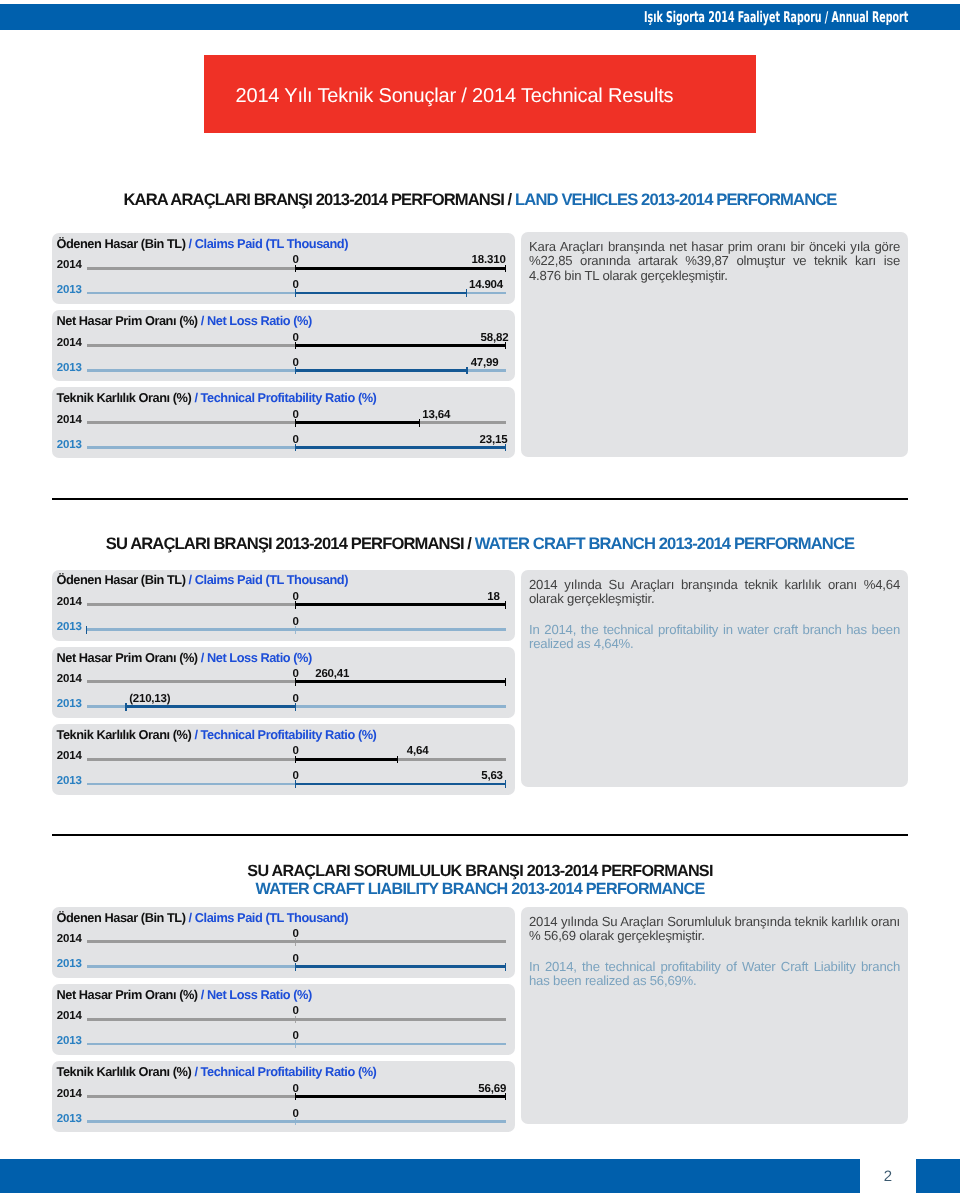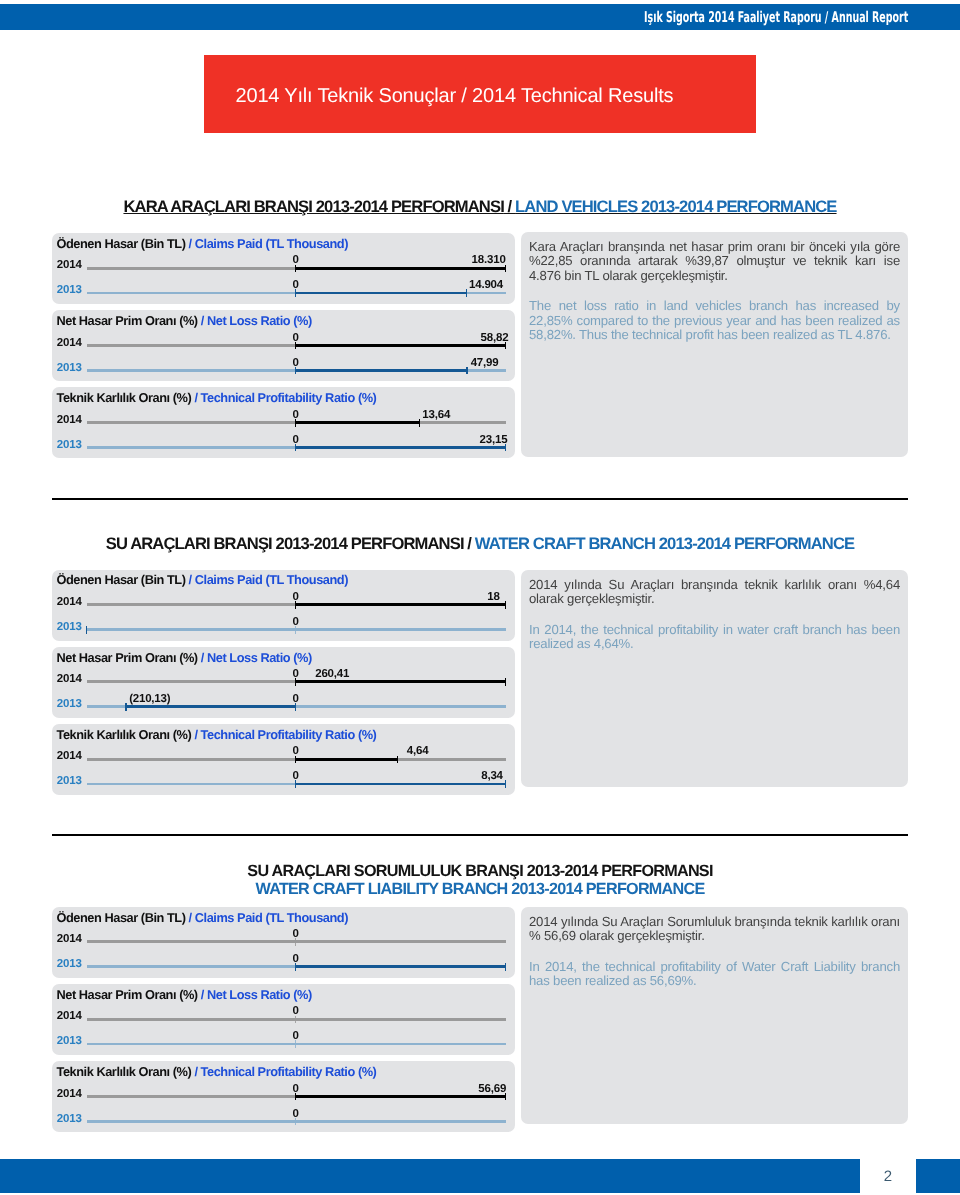--- a/index.html
+++ b/index.html
@@ -63,21 +63,21 @@
 
   <div class="topbar">
     <div class="topbar-label">Işık Sigorta 2014 Faaliyet Raporu / Annual Report</div>
   </div>
 
   <div class="redbox">
     <div class="redbox-text">2014 Yılı Teknik Sonuçlar / 2014 Technical Results</div>
   </div>
 
   <div id="sections">
-      <div class="sechead" style="top: 197px; line-height: 19px; text-decoration: underline;"><span>KARA ARAÇLARI BRANŞI 2013-2014 PERFORMANSI</span><span> / </span><span class="en">LAND  VEHICLES 2013-2014 PERFORMANCE</span></div>
+      <div class="sechead" style="top: 190px; line-height: 19px;"><span>KARA ARAÇLARI BRANŞI 2013-2014 PERFORMANSI</span><span> / </span><span class="en">LAND  VEHICLES 2013-2014 PERFORMANCE</span></div>
       <div class="card" style="left: 52px; top: 232.9px; width: 463px; height: 71.2px;">
         <div class="card-title"><span>Ödenen Hasar (Bin TL)</span> <span class="en">/ Claims Paid (TL Thousand)</span></div>
         <div class="year cur" style="left: 4.8px; top: 26.6px; line-height: 13px;">2014</div>
         <div class="track" style="left: 34.5px; top: 33.8px; width: 419.5px; background: rgb(154, 154, 154);"></div>
         <div class="bar" style="left: 243.6px; top: 33.8px; width: 210px; background: rgb(0, 0, 0);"></div>
         <div class="tick" style="left: 242.85px; top: 31.7px; height: 7.6px; background: rgb(0, 0, 0); opacity: 1;"></div>
         <div class="tick" style="left: 452.85px; top: 31.7px; height: 7.6px; background: rgb(0, 0, 0);"></div>
         <div class="zlabel" style="left: 223.6px; top: 21.6px; width: 40px; text-align: center; line-height: 13px;">0</div>
         <div class="vlabel" style="left: 293.6px; top: 21.6px; width: 160px; text-align: right; line-height: 13px;">18.310</div>
         <div class="year prev" style="left: 4.8px; top: 51.5px; line-height: 13px;">2013</div>
@@ -117,21 +117,20 @@
         <div class="year prev" style="left: 4.8px; top: 51.5px; line-height: 13px;">2013</div>
         <div class="track" style="left: 34.5px; top: 58.7px; width: 419.5px; background: rgb(141, 178, 207);"></div>
         <div class="bar" style="left: 243.6px; top: 58.7px; width: 210px; background: rgb(20, 88, 148);"></div>
         <div class="tick" style="left: 242.85px; top: 56.6px; height: 7.6px; background: rgb(20, 88, 148); opacity: 1;"></div>
         <div class="tick" style="left: 452.85px; top: 56.6px; height: 7.6px; background: rgb(20, 88, 148);"></div>
         <div class="zlabel" style="left: 223.6px; top: 46.5px; width: 40px; text-align: center; line-height: 13px;">0</div>
         <div class="vlabel" style="left: 295.4px; top: 46.5px; width: 160px; text-align: right; line-height: 13px;">23,15</div>
       </div>
       <div class="panel" style="left: 521px; top: 232px; width: 387px; height: 225px;">
         <div class="panel-p tr" style="left: 8px; top: 8px; width: 371px;">Kara Araçları branşında net hasar prim oranı bir önceki yıla göre %22,85 oranında artarak %39,87 olmuştur ve teknik karı ise 4.876 bin TL olarak gerçekleşmiştir.</div>
-        <div class="panel-p en" style="left: 8px; top: 67.4px; width: 371px;">The net loss ratio in land vehicles branch has increased by 22,85% compared to the previous year and has been realized as 58,82%. Thus the  technical profit has been realized as TL 4.876.</div>
       </div>
       <div class="rule" style="left: 52px; top: 498px; width: 856px;"></div>
       <div class="sechead" style="top: 534px; line-height: 19px;"><span>SU ARAÇLARI BRANŞI 2013-2014 PERFORMANSI</span><span> / </span><span class="en">WATER CRAFT BRANCH 2013-2014 PERFORMANCE</span></div>
       <div class="card" style="left: 52px; top: 569.5px; width: 463px; height: 71.2px;">
         <div class="card-title"><span>Ödenen Hasar (Bin TL)</span> <span class="en">/ Claims Paid (TL Thousand)</span></div>
         <div class="year cur" style="left: 4.8px; top: 26.6px; line-height: 13px;">2014</div>
         <div class="track" style="left: 34.5px; top: 33.8px; width: 419.5px; background: rgb(154, 154, 154);"></div>
         <div class="bar" style="left: 243.6px; top: 33.8px; width: 210px; background: rgb(0, 0, 0);"></div>
         <div class="tick" style="left: 242.85px; top: 31.7px; height: 7.6px; background: rgb(0, 0, 0); opacity: 1;"></div>
         <div class="tick" style="left: 452.85px; top: 31.7px; height: 7.6px; background: rgb(0, 0, 0);"></div>
@@ -168,21 +167,21 @@
         <div class="tick" style="left: 242.85px; top: 31.7px; height: 7.6px; background: rgb(0, 0, 0); opacity: 1;"></div>
         <div class="tick" style="left: 344.775px; top: 31.7px; height: 7.6px; background: rgb(0, 0, 0);"></div>
         <div class="zlabel" style="left: 223.6px; top: 21.6px; width: 40px; text-align: center; line-height: 13px;">0</div>
         <div class="vlabel" style="left: 354.825px; top: 21.6px; text-align: left; line-height: 13px;">4,64</div>
         <div class="year prev" style="left: 4.8px; top: 51.5px; line-height: 13px;">2013</div>
         <div class="track" style="left: 34.5px; top: 58.7px; width: 419.5px; background: rgb(141, 178, 207);"></div>
         <div class="bar" style="left: 243.6px; top: 58.7px; width: 210px; background: rgb(20, 88, 148);"></div>
         <div class="tick" style="left: 242.85px; top: 56.6px; height: 7.6px; background: rgb(20, 88, 148); opacity: 1;"></div>
         <div class="tick" style="left: 452.85px; top: 56.6px; height: 7.6px; background: rgb(20, 88, 148);"></div>
         <div class="zlabel" style="left: 223.6px; top: 46.5px; width: 40px; text-align: center; line-height: 13px;">0</div>
-        <div class="vlabel" style="left: 290.8px; top: 46.5px; width: 160px; text-align: right; line-height: 13px;">8,34</div>
+        <div class="vlabel" style="left: 290.8px; top: 46.5px; width: 160px; text-align: right; line-height: 13px;">5,63</div>
       </div>
       <div class="panel" style="left: 521px; top: 570px; width: 387px; height: 217px;">
         <div class="panel-p tr" style="left: 8px; top: 8px; width: 371px;">2014 yılında Su Araçları branşında teknik karlılık oranı %4,64 olarak gerçekleşmiştir.</div>
         <div class="panel-p en" style="left: 8px; top: 53.05px; width: 371px;">In 2014, the technical profitability in water craft branch has been realized as 4,64%.</div>
       </div>
       <div class="rule" style="left: 52px; top: 834px; width: 856px;"></div>
       <div class="sechead compact" style="top: 861.5px; line-height: 19px;">SU ARAÇLARI SORUMLULUK BRANŞI 2013-2014 PERFORMANSI</div>
       <div class="sechead-2 compact" style="top: 879.5px; line-height: 19px;">WATER CRAFT LIABILITY BRANCH 2013-2014 PERFORMANCE</div>
       <div class="card" style="left: 52px; top: 906.7px; width: 463px; height: 71.2px;">
         <div class="card-title"><span>Ödenen Hasar (Bin TL)</span> <span class="en">/ Claims Paid (TL Thousand)</span></div>

